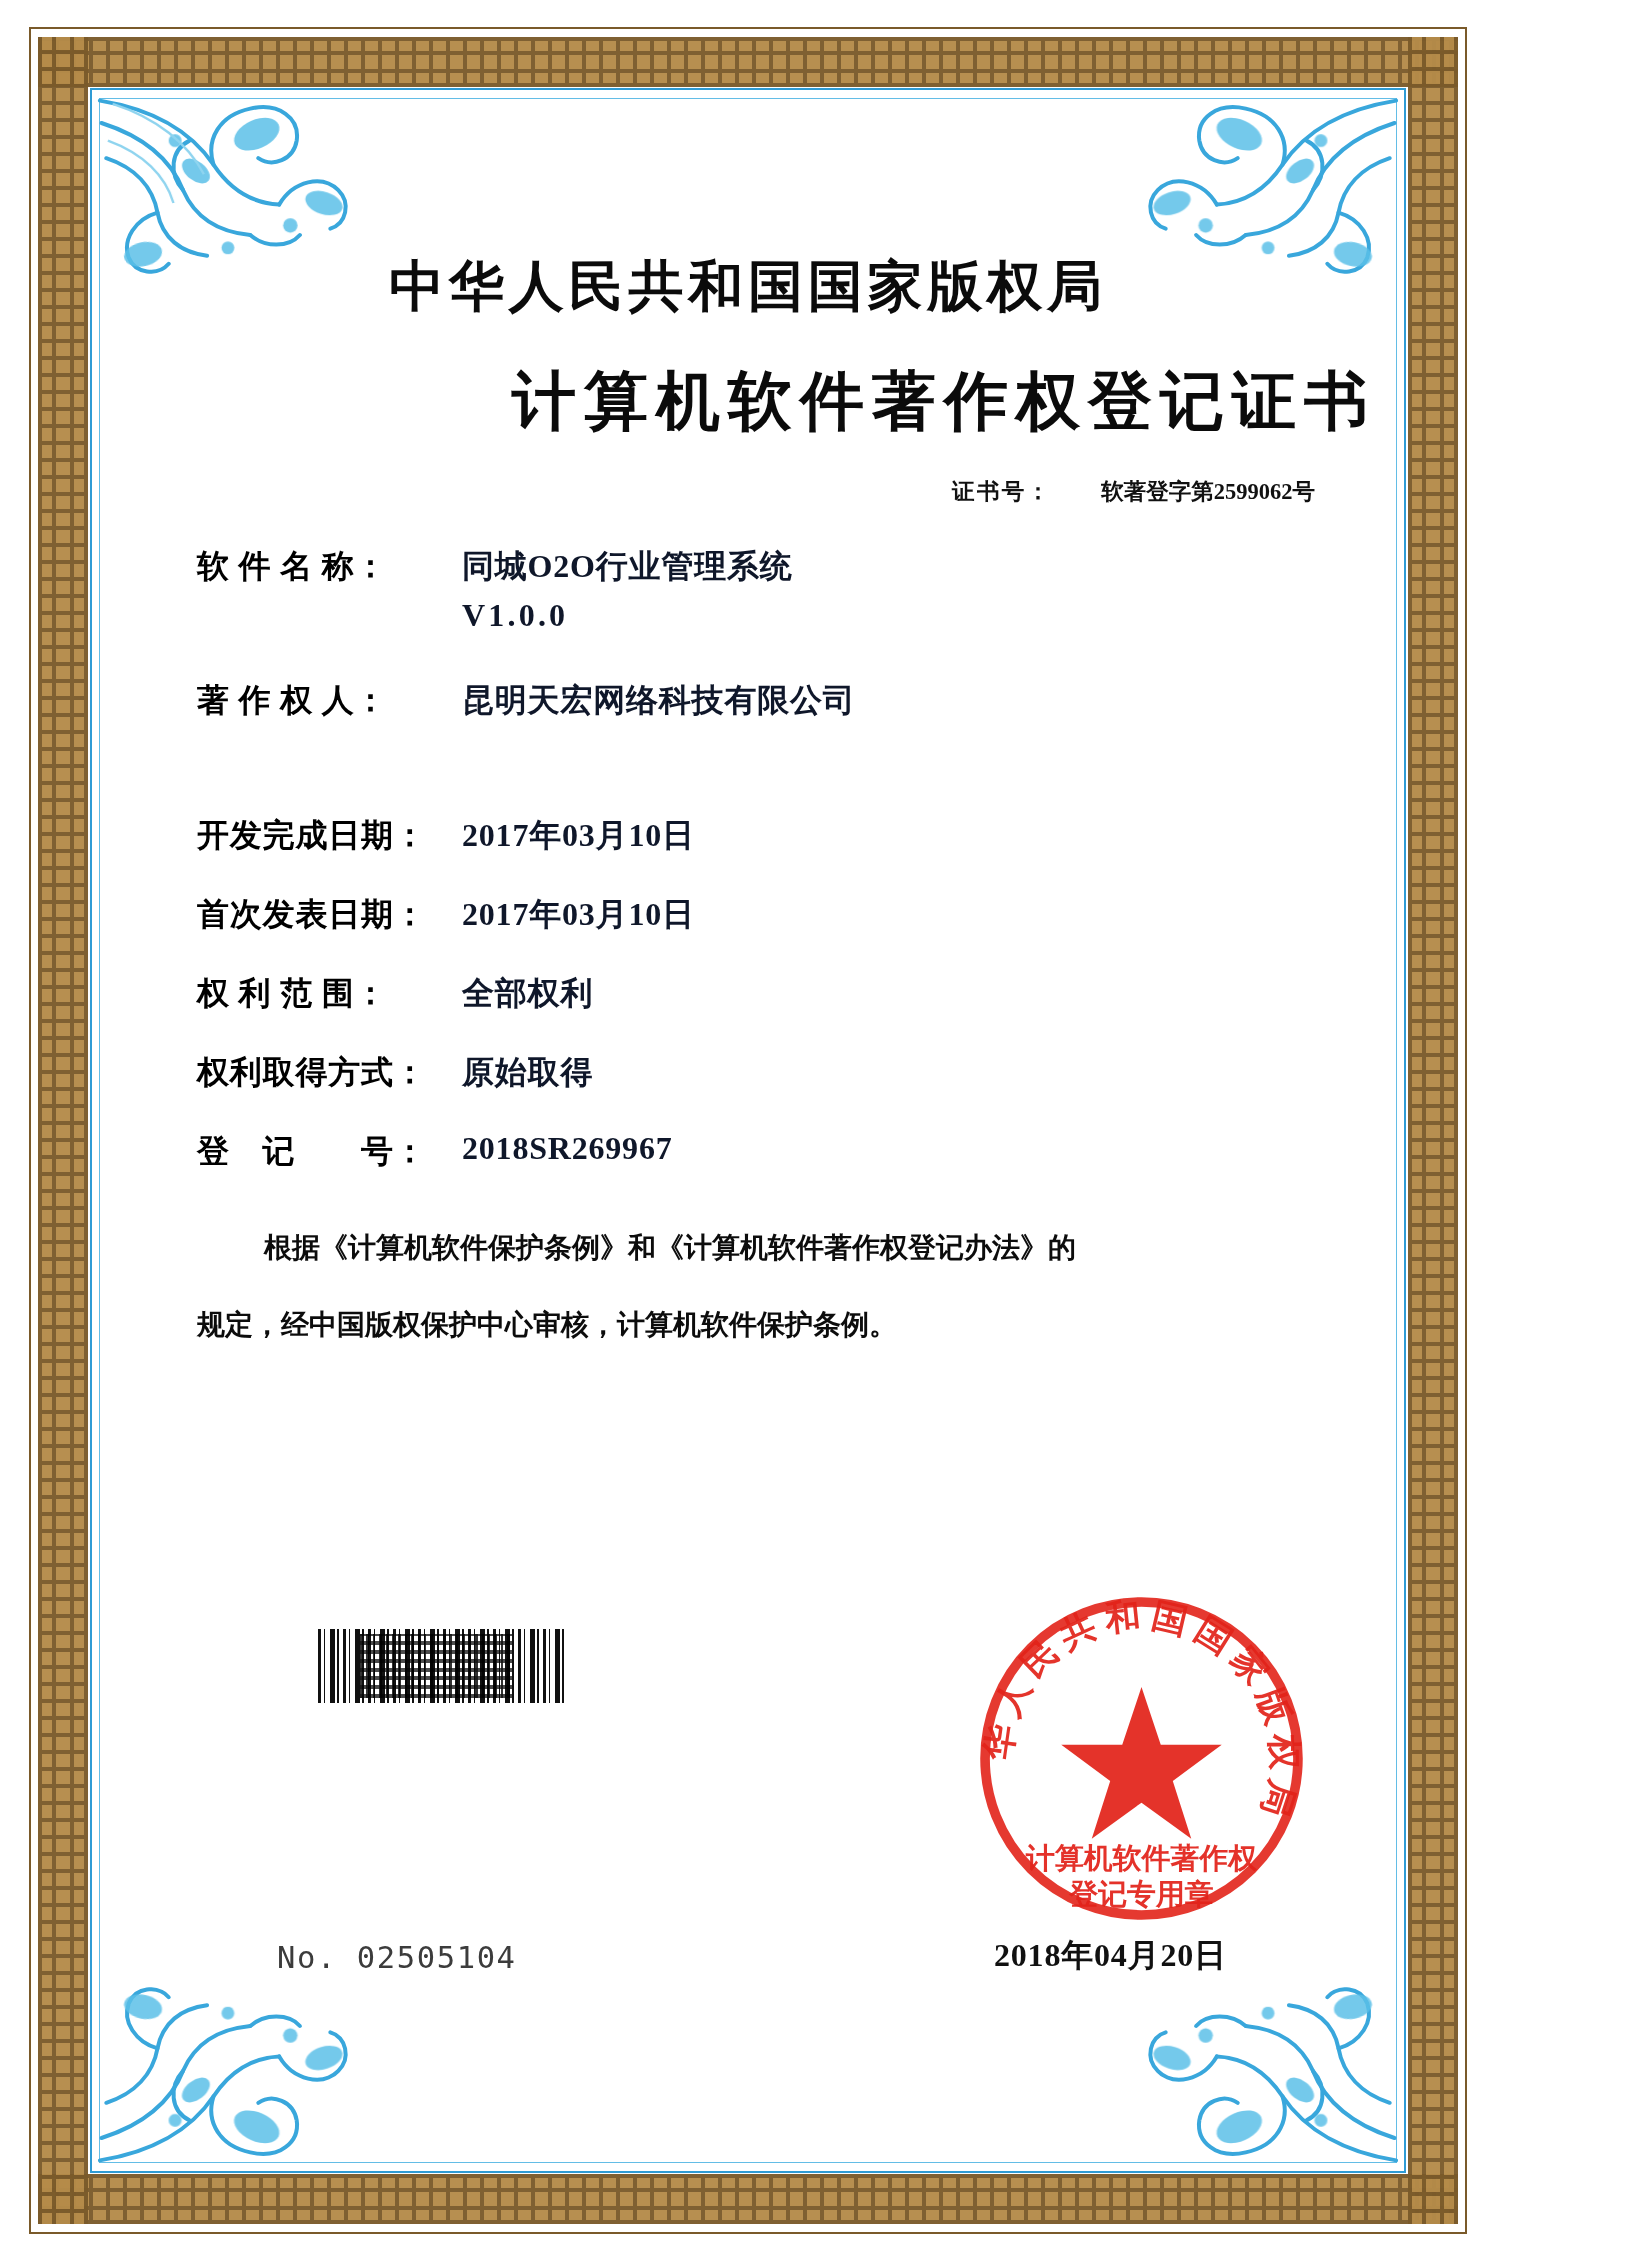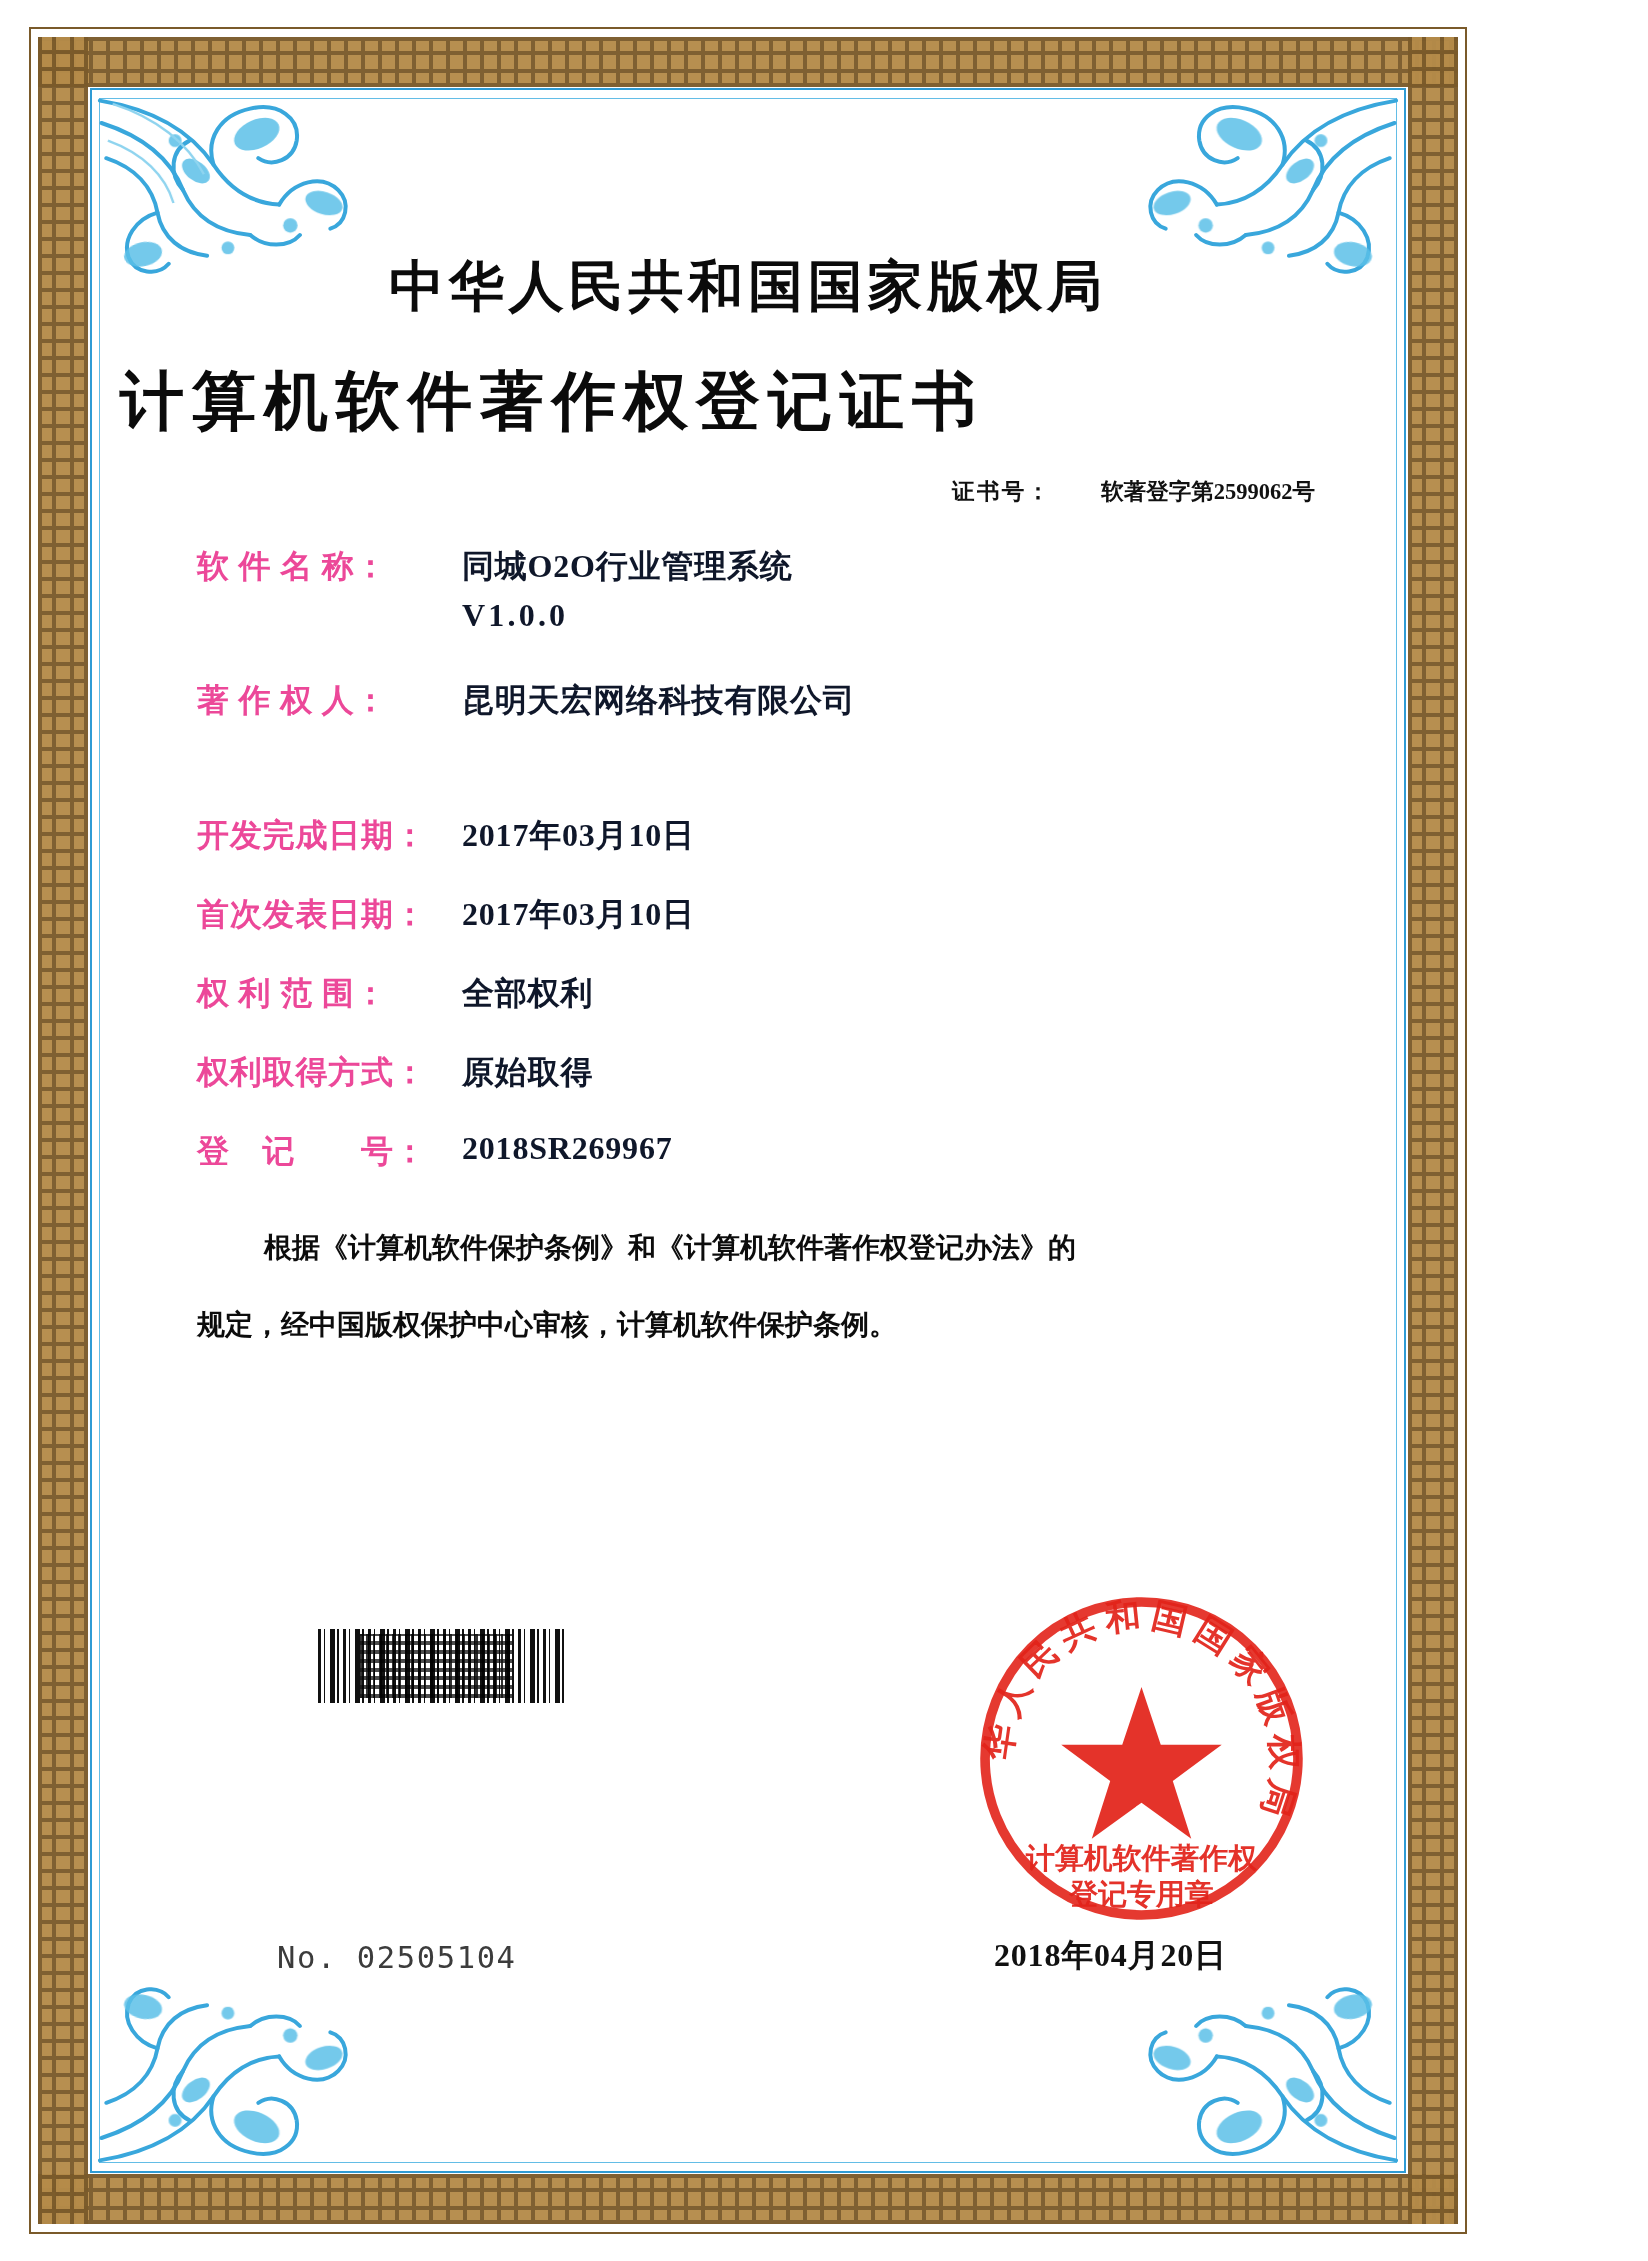--- a/index.html
+++ b/index.html
@@ -121,21 +121,21 @@
     text-align: center;
     font-family: "DejaVu Serif", "Liberation Serif", serif;
     font-weight: bold;
     font-size: 55px;
     letter-spacing: 4.8px;
     color: #0b0b0b;
     margin-top: 130px;
   }
 
   .title-sub {
-    text-align: left;
+    text-align: right;
     font-family: "DejaVu Serif", "Liberation Serif", serif;
     font-weight: bold;
     font-size: 64px;
     letter-spacing: 8px;
     color: #0b0b0b;
     margin-top: 34px;
   }
 
   .cert-no-row {
     display: flex;
@@ -161,21 +161,21 @@
   .field-row {
     display: flex;
     align-items: flex-start;
     margin-bottom: 35px;
   }
   .field-label {
     width: 265px;
     flex: 0 0 265px;
     font-size: 32px;
     font-weight: bold;
-    color: #ec4899;
+    color: #000000;
     letter-spacing: 0.8px;
     white-space: pre;
   }
   .field-value {
     font-size: 32px;
     font-weight: bold;
     color: #0f172a;
     letter-spacing: 0.8px;
   }
   .field-value .ver {

